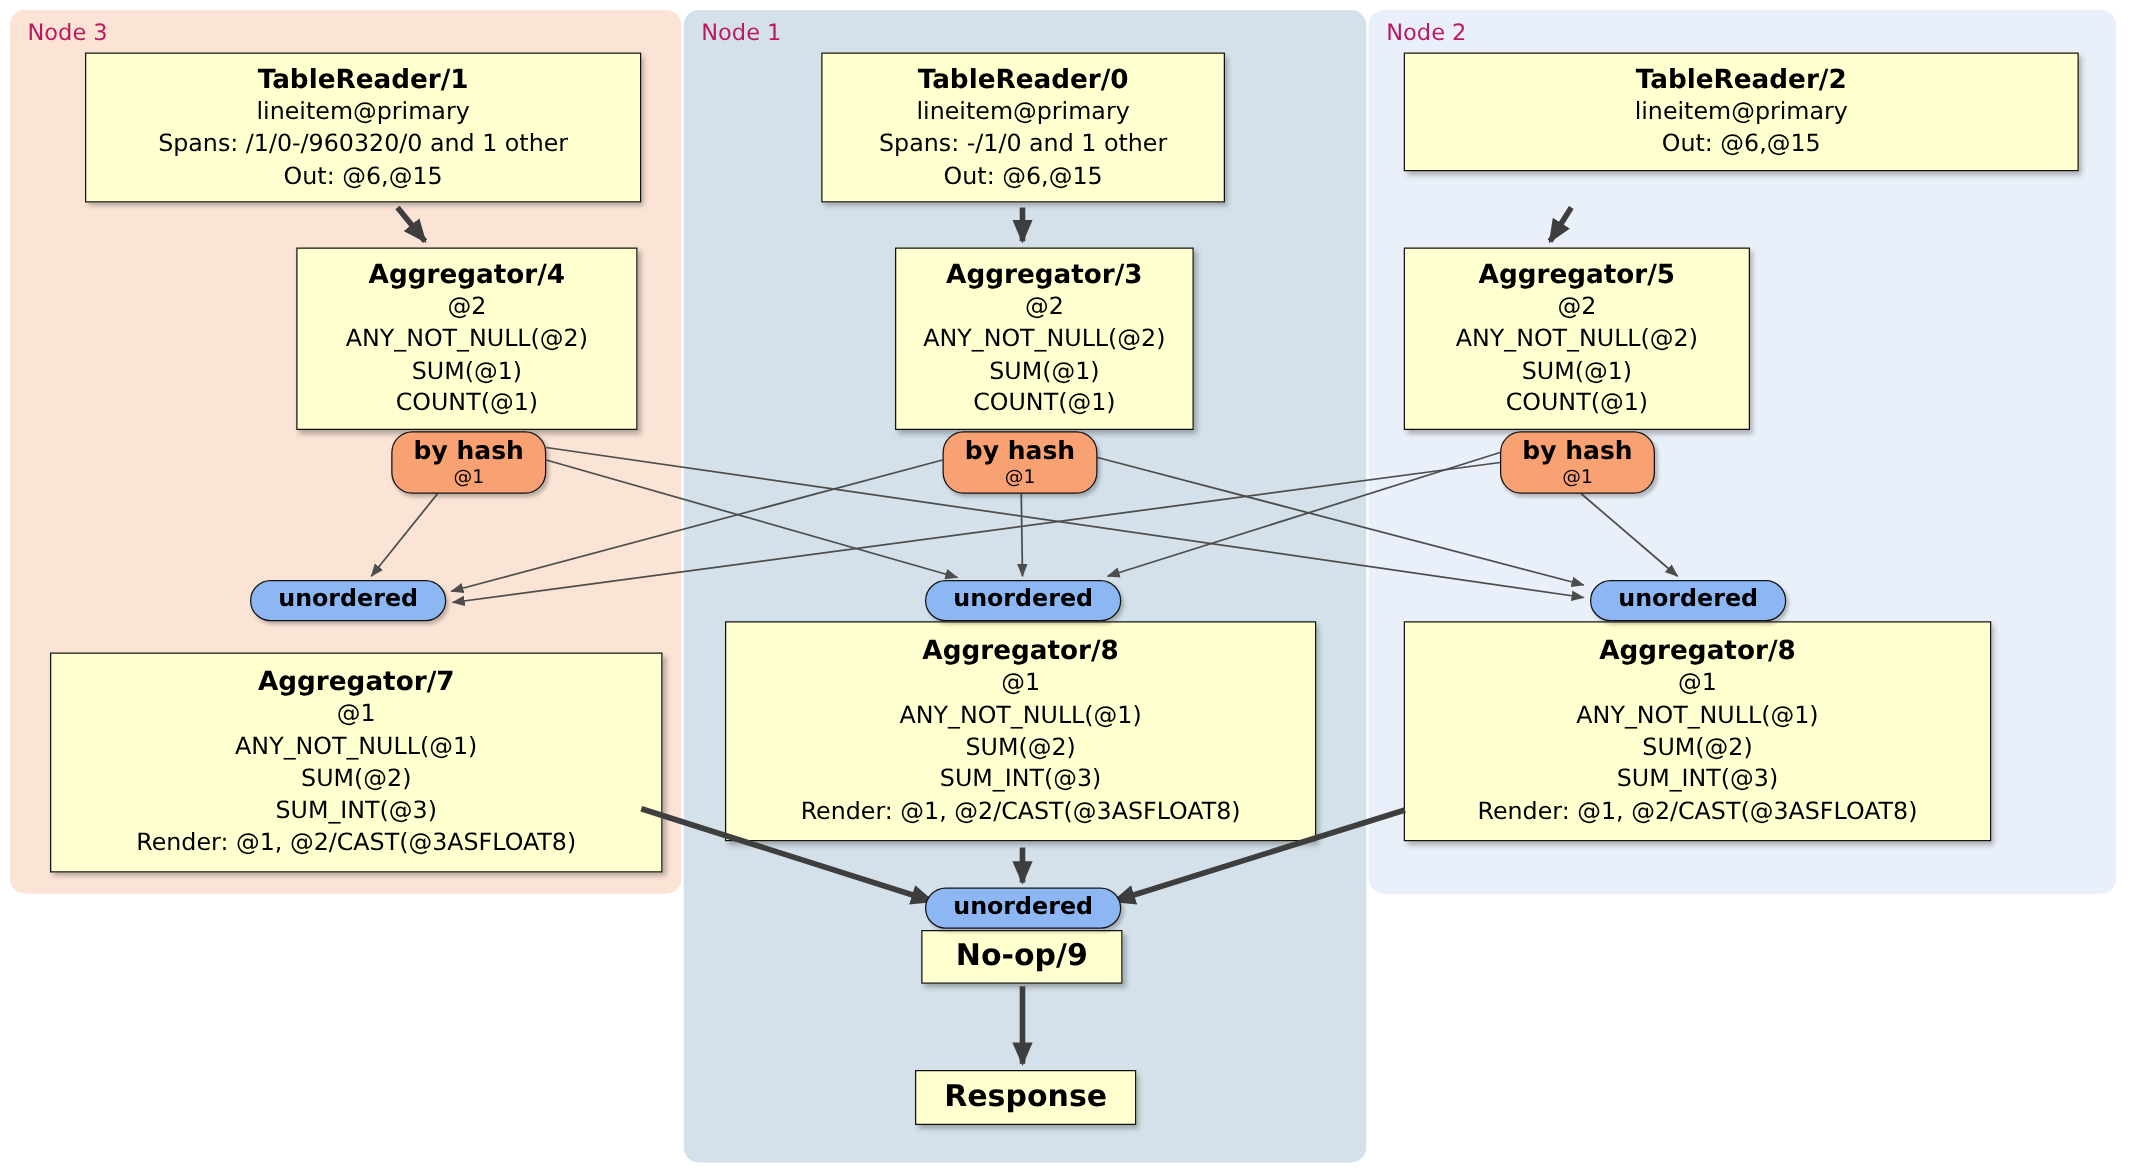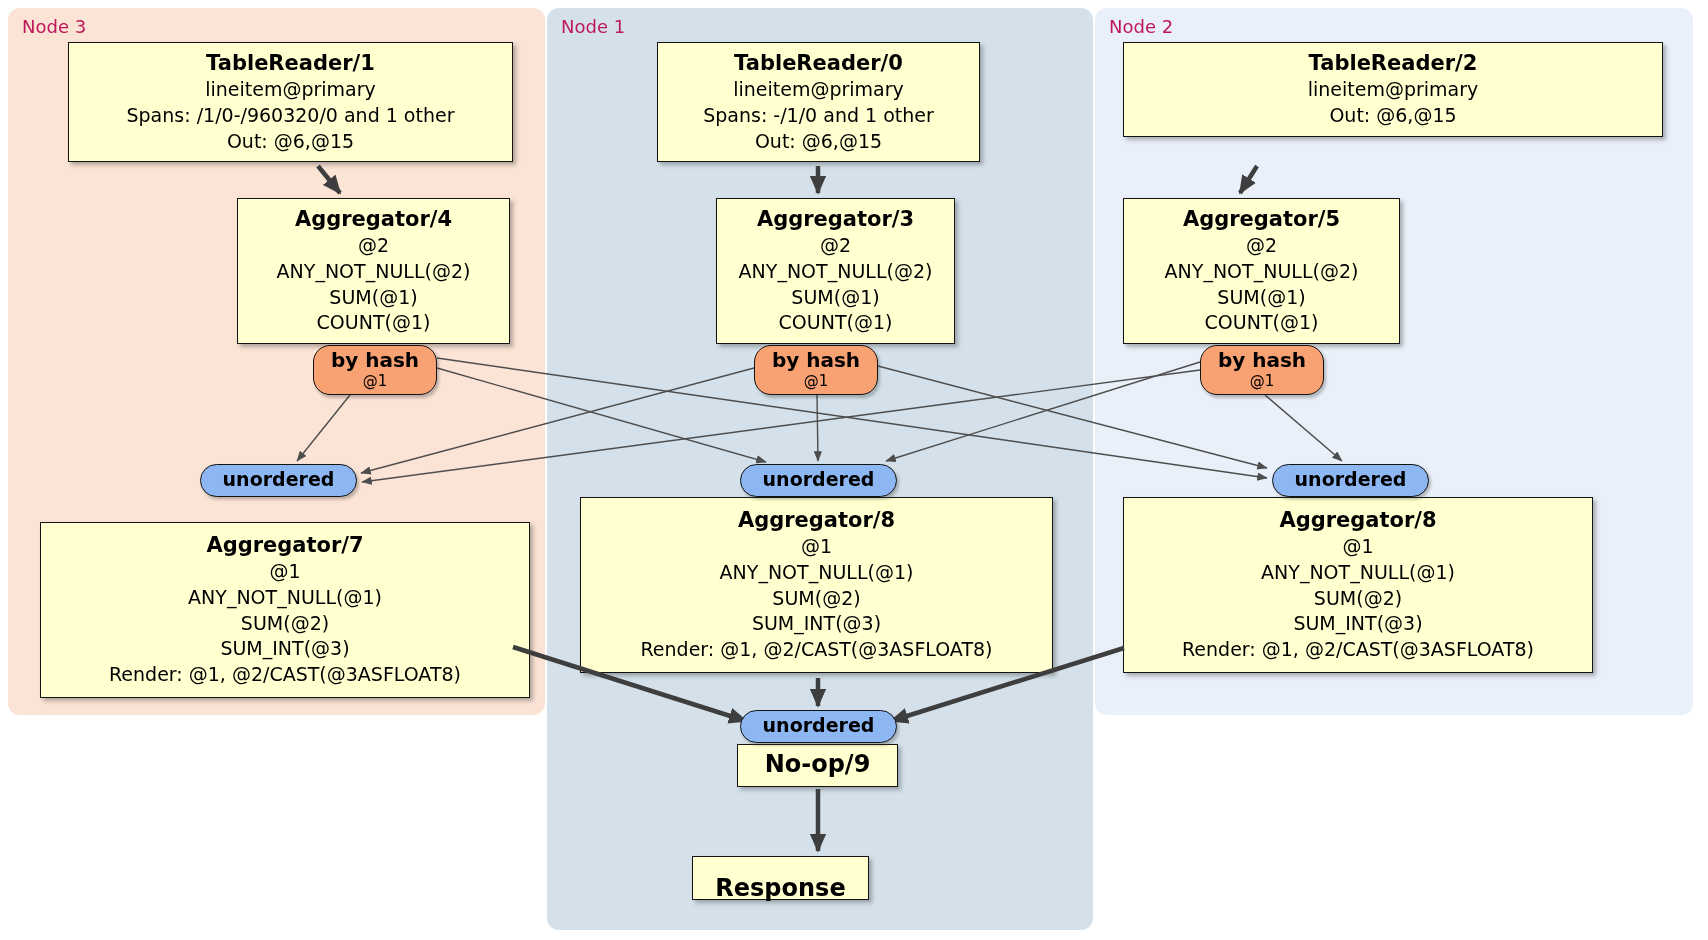--- a/index.html
+++ b/index.html
@@ -30,21 +30,21 @@
   #tr1{left:68px;  top:42px; width:445px;}
   #tr0{left:657px; top:42px; width:323px;}
   #tr2{left:1123px;top:42px; width:540px;}
   #agg4{left:237px; top:198px; width:273px;}
   #agg3{left:680px; top:198px; width:239px;margin-left:36px;}
   #agg5{left:1123px;top:198px; width:277px;}
   #agg7{left:40px;  top:522px; width:490px; padding:9px 6px;}
   #agg6{left:580px; top:497px; width:473px; padding:9px 6px;}
   #agg8{left:1123px;top:497px; width:470px; padding:9px 6px;}
   #noop{left:737px; top:744px; width:161px; height:43px; padding:4px 6px;}
-  #response{left:692px; top:856px; width:177px; height:44px; padding:16px 6px;}
+  #response{left:732px; top:856px; width:177px; height:44px; padding:5px 6px;}
   .single-title{font-size:24px; font-weight:bold; line-height:1.25; white-space:nowrap;}
 
   .badge{position:absolute; z-index:4; text-align:center;
          border:1.8px solid var(--box-border);
          box-shadow:2px 2.5px 3px rgba(50,50,50,.3);}
   .badge.hash{width:124px; height:50px; border-radius:17px; background:var(--hash-fill); padding-top:2px;}
   .hash-label{font-size:20px; font-weight:bold; line-height:1.2; white-space:nowrap;}
   .hash-detail{font-size:15px; line-height:1.2; white-space:nowrap;}
   .badge.sync{width:157px; height:33px; border-radius:17px; background:var(--sync-fill);
               font-size:19px; font-weight:bold; line-height:29px; white-space:nowrap;}

